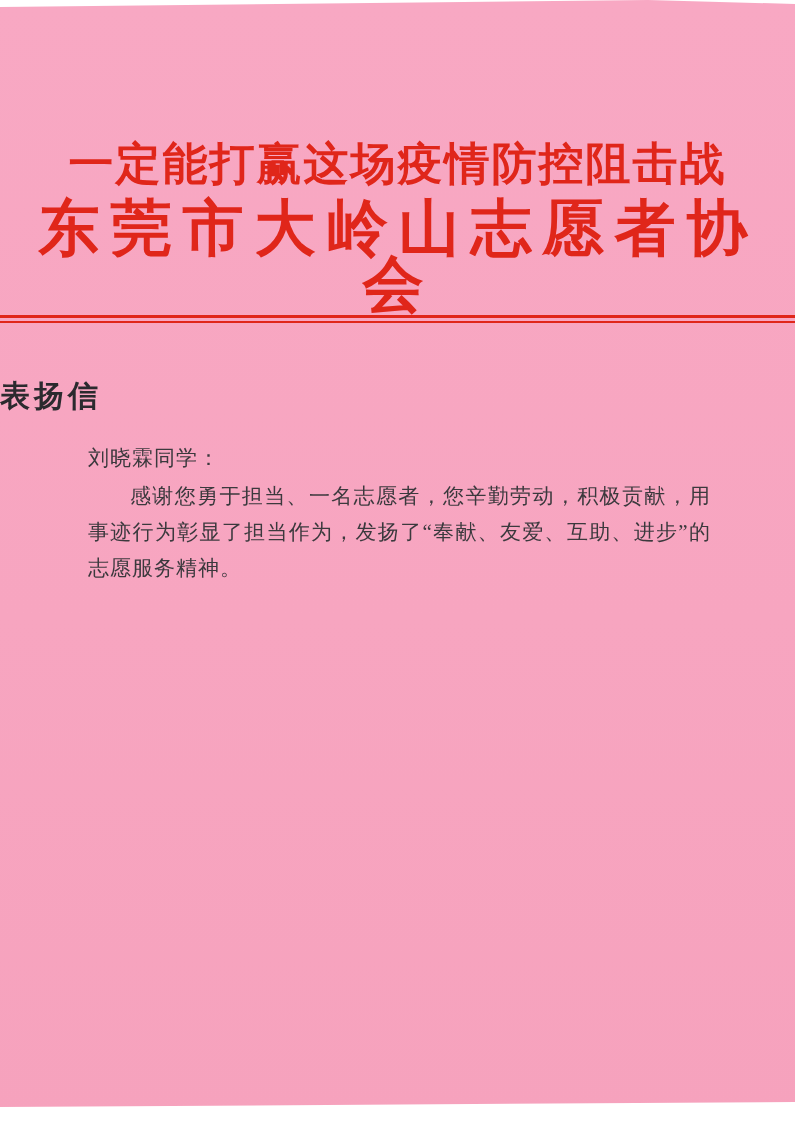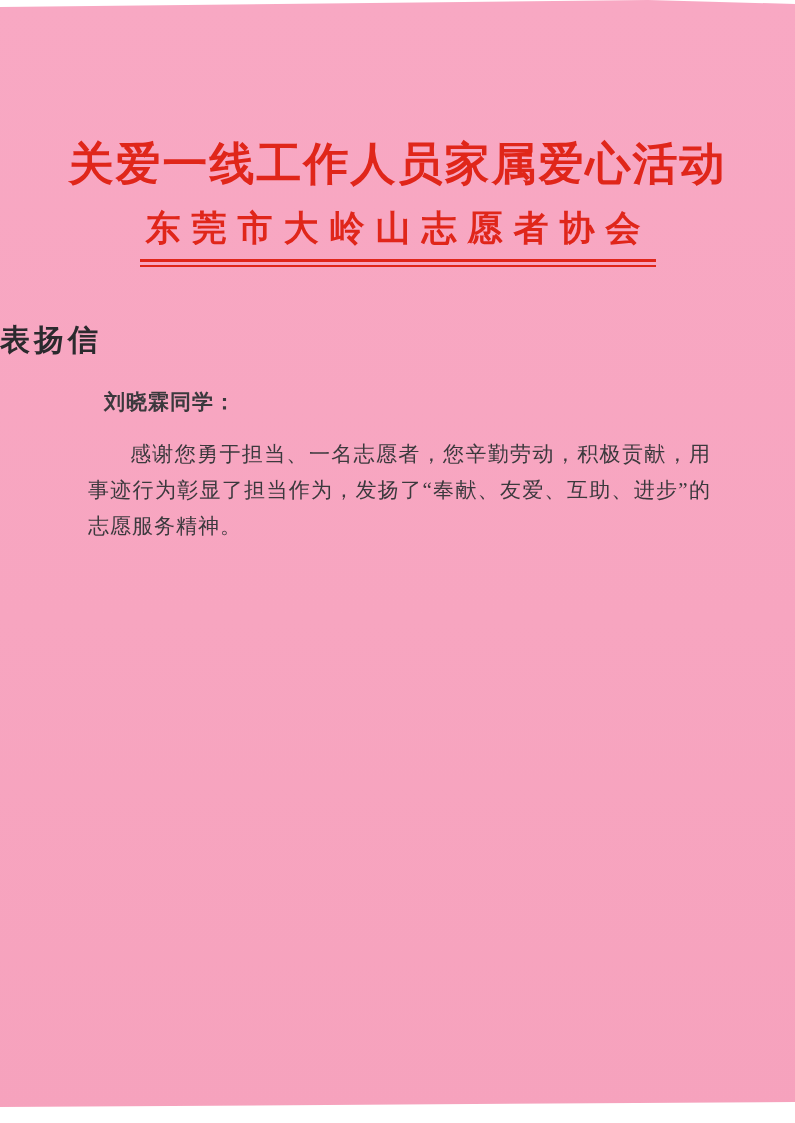--- a/index.html
+++ b/index.html
@@ -34,21 +34,21 @@
     font-family: "Liberation Sans", sans-serif;
     font-weight: bold;
   }
   .org-line1 {
     font-size: 45px;
     line-height: 56px;
     letter-spacing: 2px;
   }
   .org-line2 {
     margin-top: 8px;
-    font-size: 35px;
+    font-size: 61px;
     line-height: 56px;
     letter-spacing: 11px;
   }
   .org-underline {
     display: inline-block;
     position: relative;
     padding: 0 4px 3px 6px;
     border-bottom: 3px solid #e0261a;
   }
   .org-underline::after {
@@ -71,36 +71,35 @@
   }
   .letter-body {
     margin: 24px 84px 0 88px;
     font-size: 21px;
     line-height: 36px;
     letter-spacing: 1px;
     color: #3b393d;
     text-align: justify;
   }
   .salutation {
-    margin: 16px;
-    font-weight: bold;
+    margin: 0;
   }
   .para {
     margin: 2px 0 0 0;
     text-indent: 2em;
   }
 </style>
 </head>
 <body>
 
 <div class="scan">
   <div class="paper">
 
     <div class="org-title">
-      <div class="org-line1">关爱一线工作人员家属爱心活动</div>
+      <div class="org-line1">一定能打赢这场疫情防控阻击战</div>
       <div class="org-line2">
         <span class="org-underline">东莞市大岭山志愿者协会</span>
       </div>
     </div>
 
     <h1 class="letter-title">表扬信</h1>
 
     <div class="letter-body">
       <p class="salutation">刘晓霖同学：</p>
       <p class="para">感谢您勇于担当、一名志愿者，您辛勤劳动，积极贡献，用事迹行为彰显了担当作为，发扬了“奉献、友爱、互助、进步”的志愿服务精神。</p>

